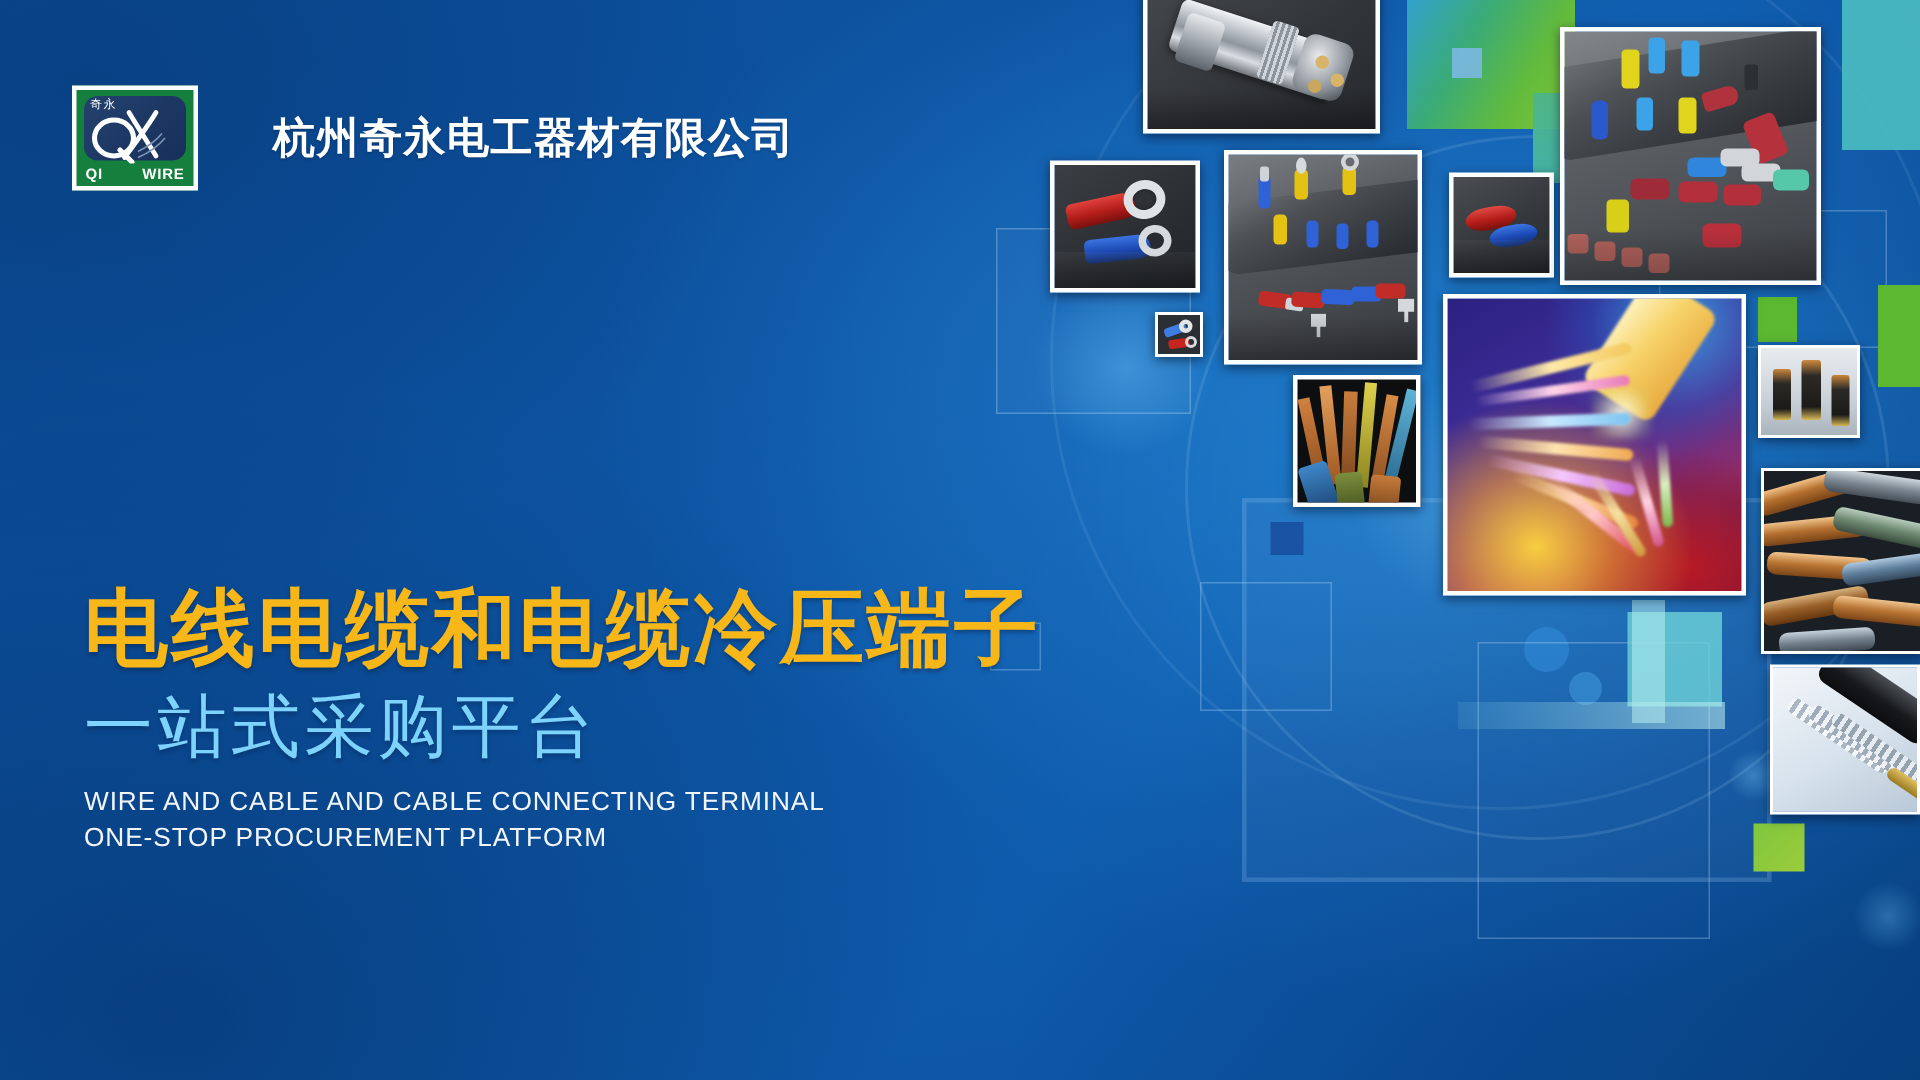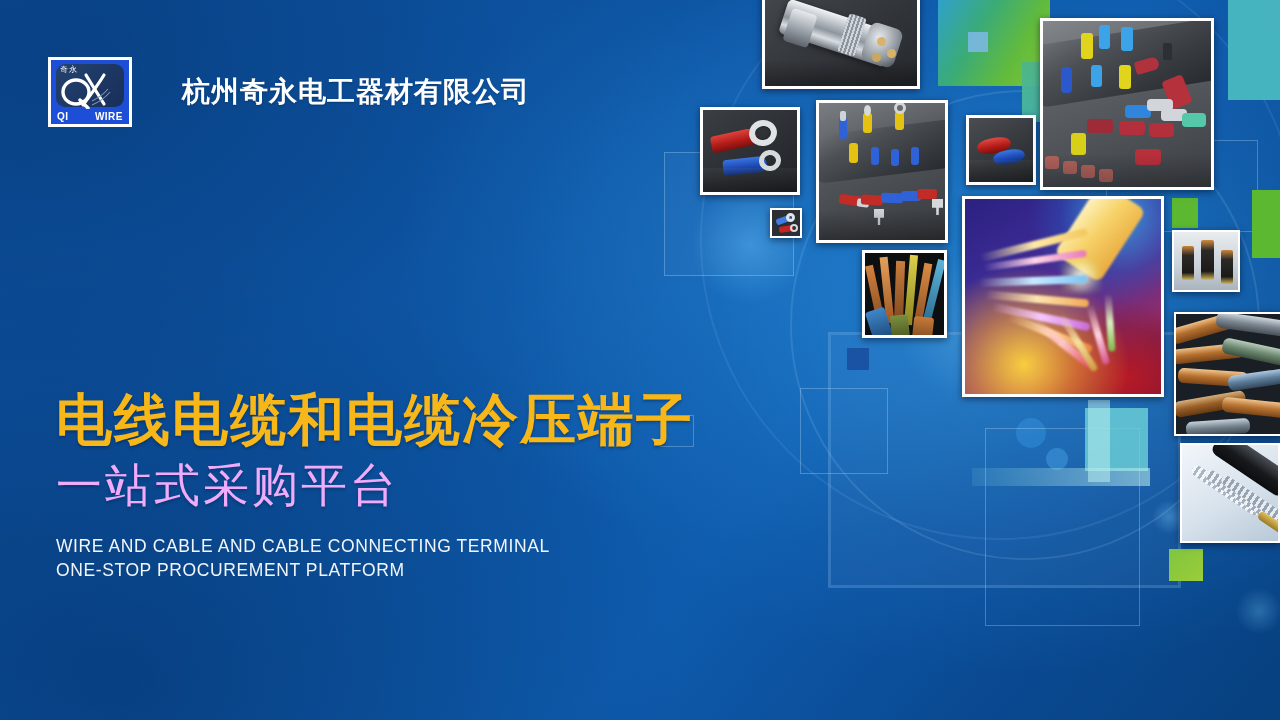--- a/index.html
+++ b/index.html
@@ -49,21 +49,21 @@
   
   .slate{
     position:absolute;
     background:linear-gradient(160deg,#6e7277 0%,#4d5155 30%,#393d42 62%,#24272b 100%);
   }
   .barrel{ position:absolute; border-radius:40% / 50%; }
 
   
   #logo-block{ position:absolute; left:48px; top:57px; display:flex; align-items:center; gap:18px; }
   #logo-mark{
-    width:84px; height:70px; border:3px solid #ffffff; background:#1d4ed8;
+    width:84px; height:70px; border:3px solid #ffffff; background:#15803d;
     position:relative; flex:0 0 auto;
   }
   #logo-mark .inner-card{
     position:absolute; left:5px; top:4px; right:5px; bottom:17px;
     background:linear-gradient(135deg,#24426f 0%,#1d3763 55%,#17305a 100%);
     border-radius:9px 9px 9px 9px;
   }
   #logo-cn{
     position:absolute; left:9px; top:5px; font-size:8px; color:#ffffff;
     letter-spacing:1px; line-height:9px; font-family:"DejaVu Sans",sans-serif;
@@ -89,26 +89,26 @@
 
   
   #headline{ position:absolute; left:56px; top:388px; width:720px; }
   #title-main{
     color:#f7b718; font-size:56px; font-weight:bold; letter-spacing:2px; line-height:64px;
     font-family:"DejaVu Sans","Liberation Sans",sans-serif;
     text-shadow:0 2px 3px rgba(0,20,50,0.35);
     white-space:nowrap;
   }
   #title-sub{
-    color:#f0abfc; font-size:46px; letter-spacing:3px; line-height:62px; margin-top:2px;
-    font-family:Liberation Sans, sans-serif;
+    color:#7dd3fc; font-size:46px; letter-spacing:3px; line-height:62px; margin-top:2px;
+    font-family:Liberation Serif, serif;
     text-shadow:0 2px 3px rgba(0,20,50,0.3);
     white-space:nowrap;
   }
-  #title-en{ margin-top:18px; }
+  #title-en{ margin-top:6px; }
   #title-en div{
     color:#f2f6fb; font-size:17.5px; letter-spacing:0.6px; line-height:24px;
     font-family:"Liberation Sans",sans-serif;
   }
 </style>
 </head>
 <body>
 
 <div id="stage">
 

